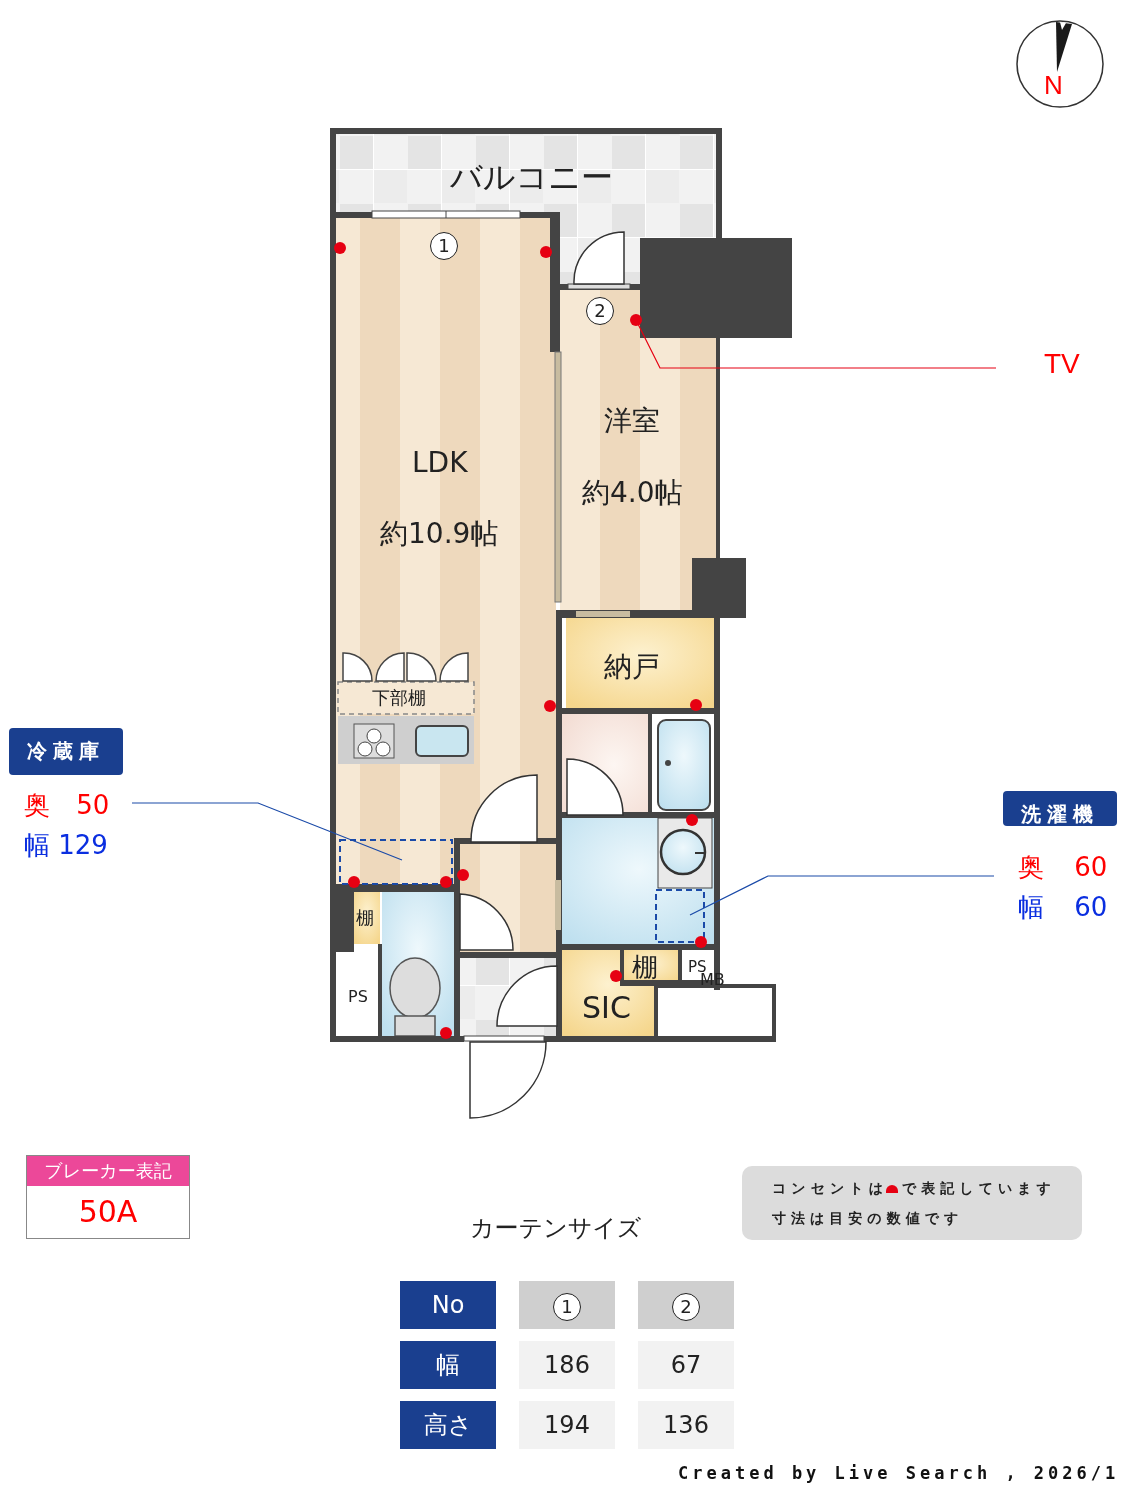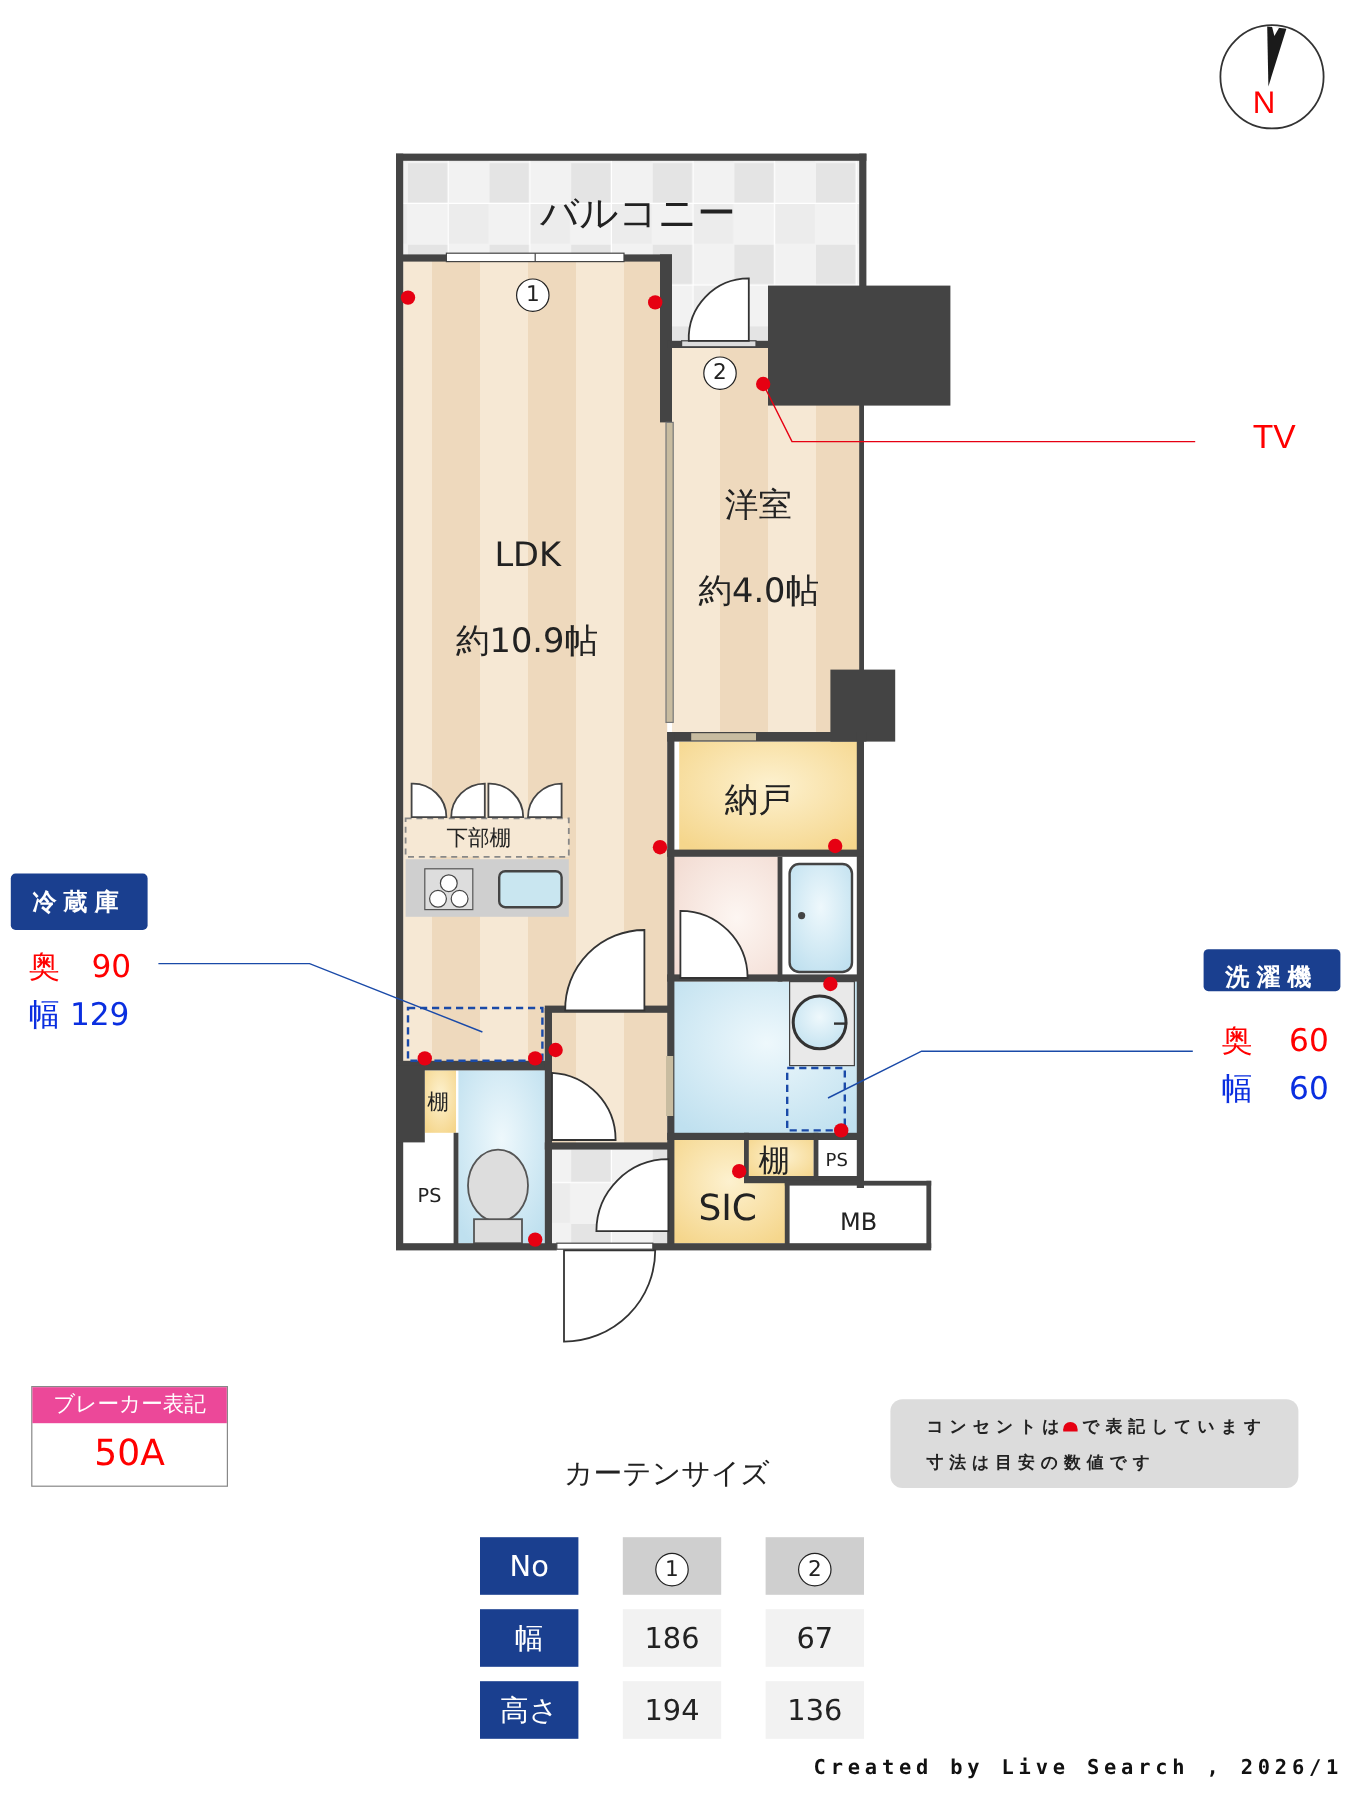--- a/index.html
+++ b/index.html
@@ -9,21 +9,21 @@
   .badge{position:absolute;background:#1a3f8f;color:#fff;border-radius:4px;text-align:center;font-size:20px;letter-spacing:6px;font-weight:bold;}
   .red{color:#f00;}
   .blue{color:#0a2ee0;}
   .dim{position:absolute;font-size:26px;white-space:nowrap;}
   .breaker{position:absolute;left:26px;top:1155px;width:162px;height:82px;border:1px solid #888;background:#fff;}
   .breaker .hd{background:#ec4899;color:#fff;font-size:18px;text-align:center;height:30px;line-height:30px;}
   .breaker .val{color:#f00;font-size:30px;text-align:center;line-height:52px;}
   .note{position:absolute;left:742px;top:1166px;width:340px;height:74px;background:#dcdcdc;border-radius:10px;}
   .note div{position:absolute;left:30px;font-size:14px;letter-spacing:5px;color:#222;font-weight:bold;}
   .ctitle{position:absolute;left:470px;top:1212px;font-size:24px;color:#222;}
-  .cell{position:absolute;width:82px;height:48px;line-height:48px;text-align:center;font-size:24px;}
+  .cell{position:absolute;width:96px;height:48px;line-height:48px;text-align:center;font-size:24px;}
   .hcell{background:#1a3f8f;color:#fff;}
   .gcell{background:#cfcfcf;color:#222;}
   .lcell{background:#f2f2f2;color:#222;}
   .circ{display:inline-block;width:28px;height:28px;line-height:26px;border:1.5px solid #222;border-radius:50%;font-size:18px;background:#fff;box-sizing:border-box;}
   .credit{position:absolute;left:678px;top:1463px;font-family:"DejaVu Sans Mono","Liberation Mono",monospace;font-size:17px;letter-spacing:4px;font-weight:bold;color:#111;}
 </style>
 </head>
 <body>
 
 <svg class="plan" viewBox="0 0 1125 1500" xmlns="http://www.w3.org/2000/svg">
@@ -185,28 +185,28 @@
 <div class="lbl" style="left:380px;top:515px;font-size:28px;">約10.9帖</div>
 <div class="lbl" style="left:604px;top:402px;font-size:28px;">洋室</div>
 <div class="lbl" style="left:582px;top:474px;font-size:28px;">約4.0帖</div>
 <div class="lbl" style="left:604px;top:648px;font-size:28px;">納戸</div>
 <div class="lbl" style="left:372px;top:686px;font-size:18px;">下部棚</div>
 <div class="lbl" style="left:356px;top:906px;font-size:18px;">棚</div>
 <div class="lbl" style="left:632px;top:950px;font-size:26px;">棚</div>
 <div class="lbl" style="left:582px;top:990px;font-size:30px;">SIC</div>
 <div class="lbl" style="left:348px;top:987px;font-size:16px;">PS</div>
 <div class="lbl" style="left:688px;top:958px;font-size:15px;">PS</div>
-<div class="lbl" style="left:700px;top:1006px;font-size:20px;">MB</div>
+<div class="lbl" style="left:700px;top:970px;font-size:16px;">MB</div>
 
 <div class="lbl red" style="left:1044px;top:348px;font-size:28px;font-family:'Liberation Sans',sans-serif;">TV</div>
 
 <div class="badge" style="left:9px;top:728px;width:114px;height:47px;line-height:47px;">冷蔵庫</div>
 <div class="dim red" style="left:24px;top:788px;">
   <span>奥</span>
-  <span style="margin-left:18px;">90</span>
+  <span style="margin-left:18px;">50</span>
 </div>
 <div class="dim blue" style="left:24px;top:828px;">
   <span>幅</span>
   <span>129</span>
 </div>
 
 <div class="badge" style="left:1003px;top:791px;width:114px;height:35px;line-height:47px;">洗濯機</div>
 <div class="dim red" style="left:1018px;top:850px;">
   <span>奥</span>
   <span style="margin-left:22px;">60</span>

